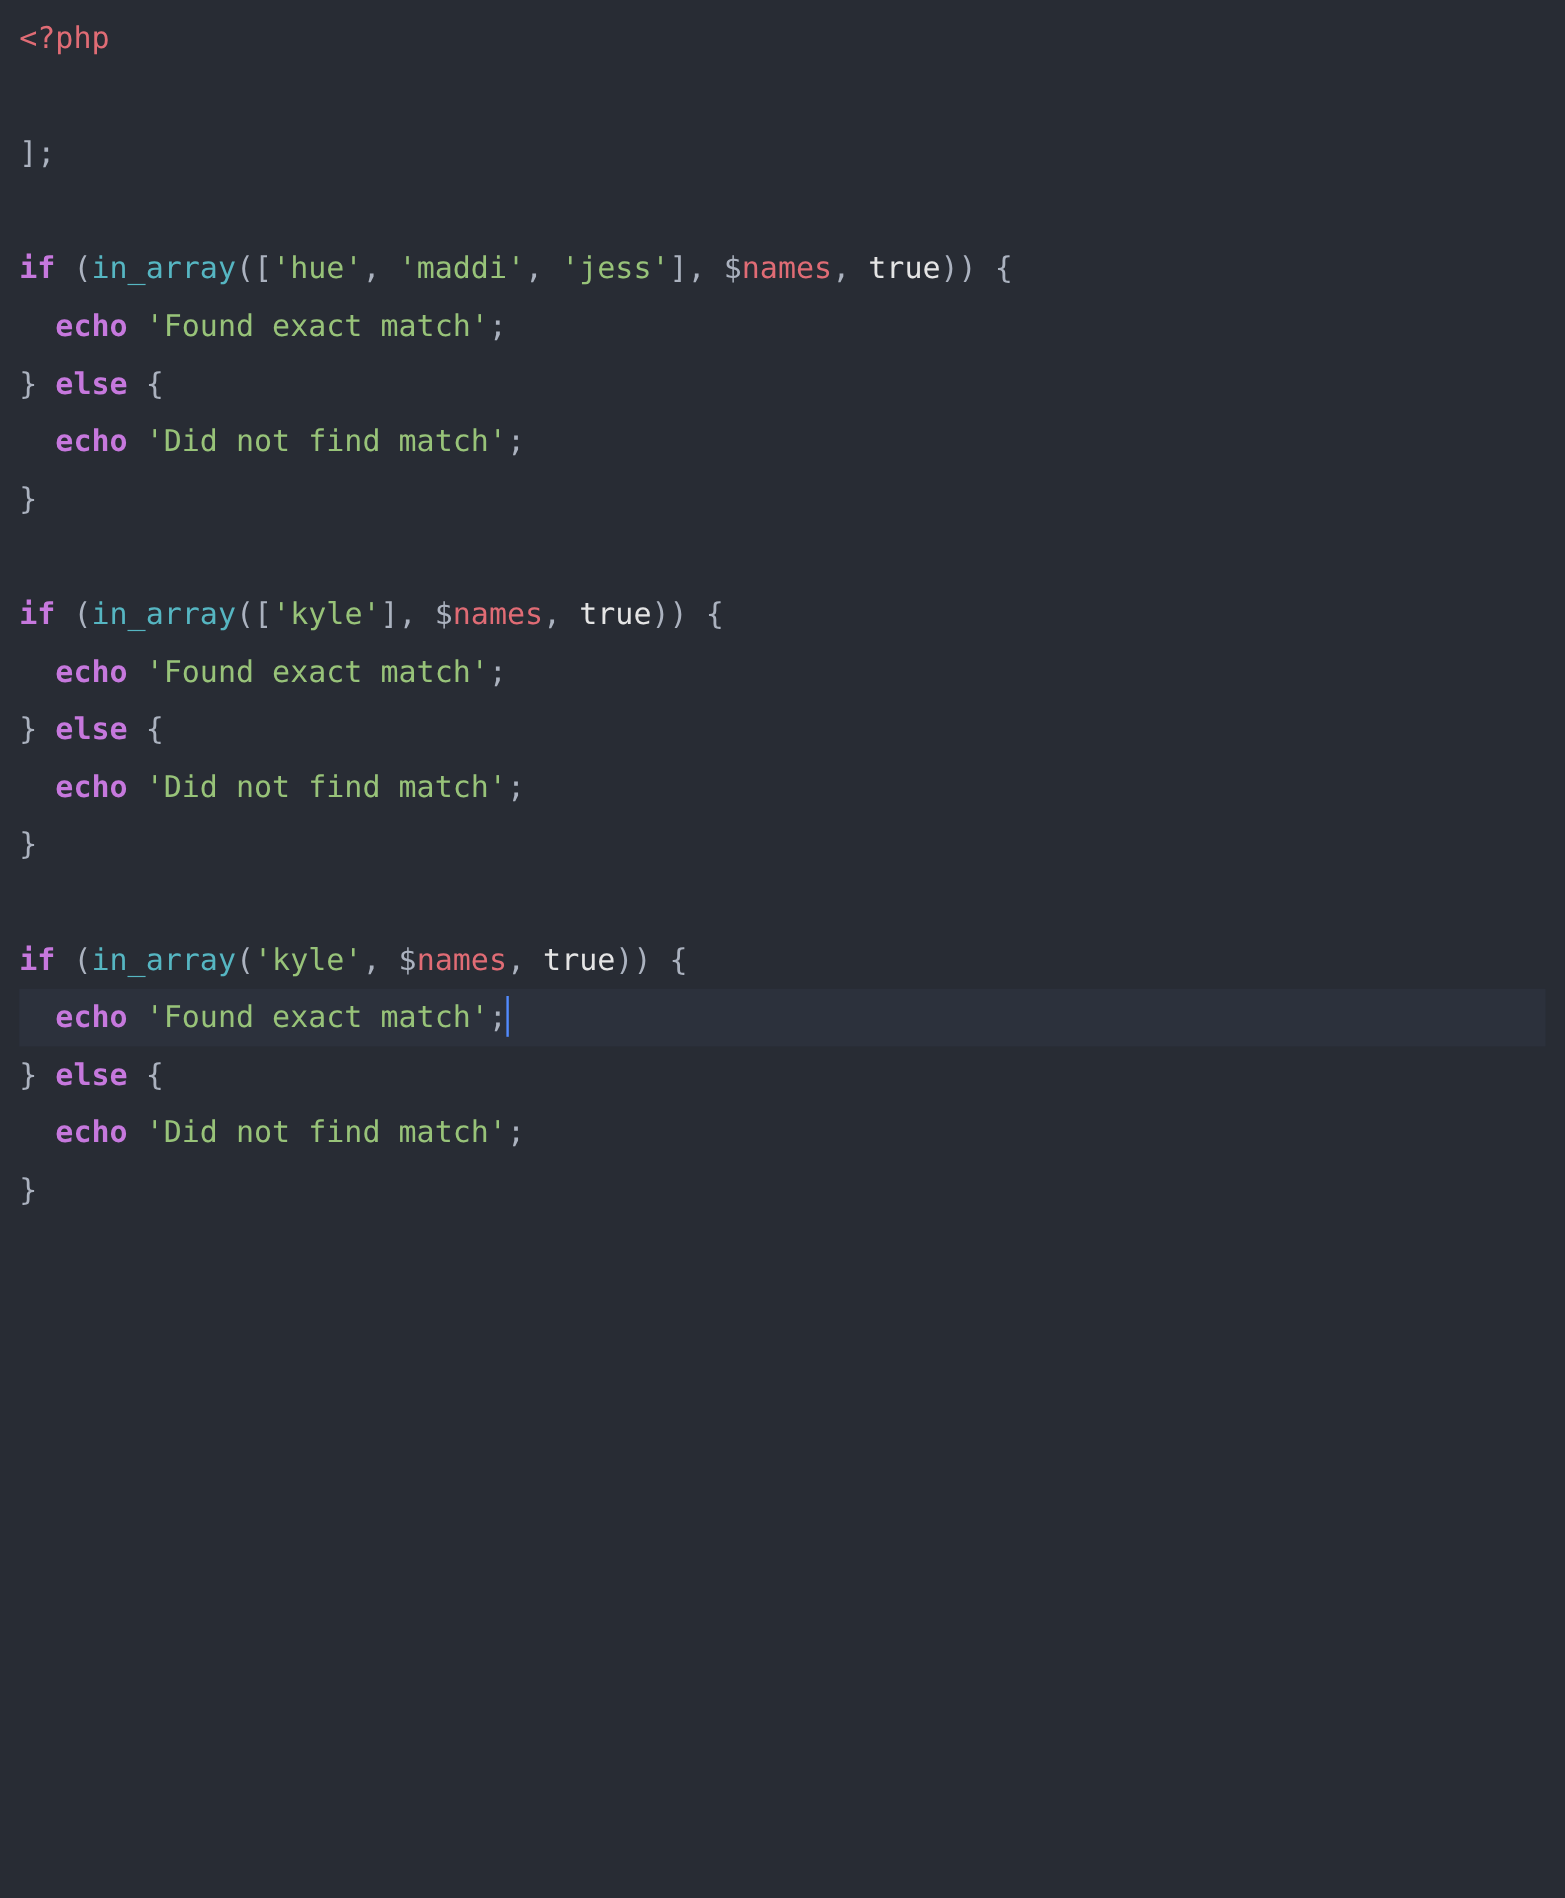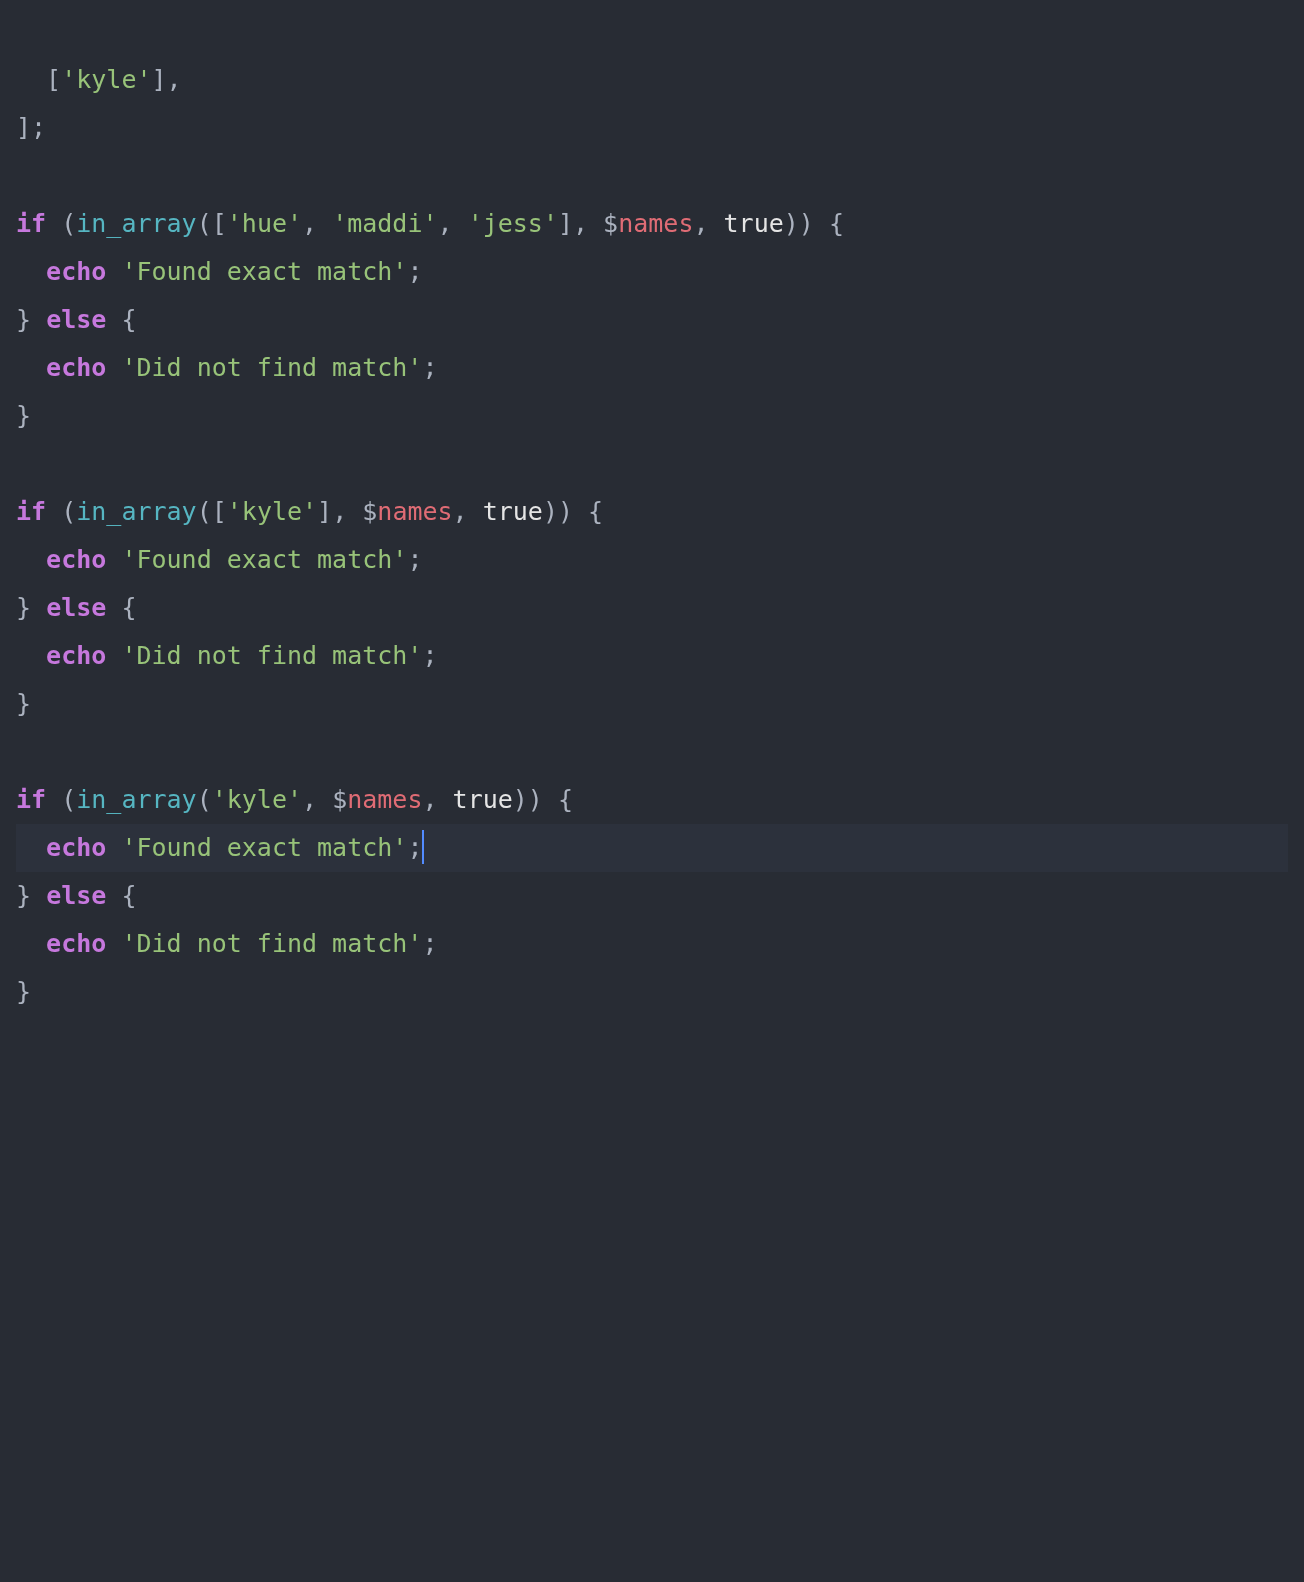--- a/index.html
+++ b/index.html
@@ -28,22 +28,22 @@
     background: #528bff;
     vertical-align: middle;
     margin-bottom: 4px;
   }
 </style>
 </head>
 <body>
 
 <div id="code">
 
+<span class="line"><span class="t-red">&lt;?php</span></span>
 <span class="line"> </span>
-<span class="line"><span class="t-fg">  </span><span class="t-fg">[</span><span class="t-green">'kyle'</span><span class="t-fg">]</span><span class="t-fg">,</span></span>
 <span class="line"><span class="t-fg">]</span><span class="t-fg">;</span></span>
 <span class="line"> </span>
 <span class="line"><span class="t-purple">if</span><span class="t-fg"> </span><span class="t-fg">(</span><span class="t-blue">in_array</span><span class="t-fg">(</span><span class="t-fg">[</span><span class="t-green">'hue'</span><span class="t-fg">, </span><span class="t-green">'maddi'</span><span class="t-fg">, </span><span class="t-green">'jess'</span><span class="t-fg">]</span><span class="t-fg">, </span><span class="t-fg">$</span><span class="t-red">names</span><span class="t-fg">, </span><span class="t-orange">true</span><span class="t-fg">)</span><span class="t-fg">)</span><span class="t-fg"> </span><span class="t-fg">{</span></span>
 <span class="line"><span class="t-fg">  </span><span class="t-purple">echo</span><span class="t-fg"> </span><span class="t-green">'Found exact match'</span><span class="t-fg">;</span></span>
 <span class="line"><span class="t-fg">}</span><span class="t-fg"> </span><span class="t-purple">else</span><span class="t-fg"> </span><span class="t-fg">{</span></span>
 <span class="line"><span class="t-fg">  </span><span class="t-purple">echo</span><span class="t-fg"> </span><span class="t-green">'Did not find match'</span><span class="t-fg">;</span></span>
 <span class="line"><span class="t-fg">}</span></span>
 <span class="line"> </span>
 <span class="line"><span class="t-purple">if</span><span class="t-fg"> </span><span class="t-fg">(</span><span class="t-blue">in_array</span><span class="t-fg">(</span><span class="t-fg">[</span><span class="t-green">'kyle'</span><span class="t-fg">]</span><span class="t-fg">, </span><span class="t-fg">$</span><span class="t-red">names</span><span class="t-fg">, </span><span class="t-orange">true</span><span class="t-fg">)</span><span class="t-fg">)</span><span class="t-fg"> </span><span class="t-fg">{</span></span>
 <span class="line"><span class="t-fg">  </span><span class="t-purple">echo</span><span class="t-fg"> </span><span class="t-green">'Found exact match'</span><span class="t-fg">;</span></span>

